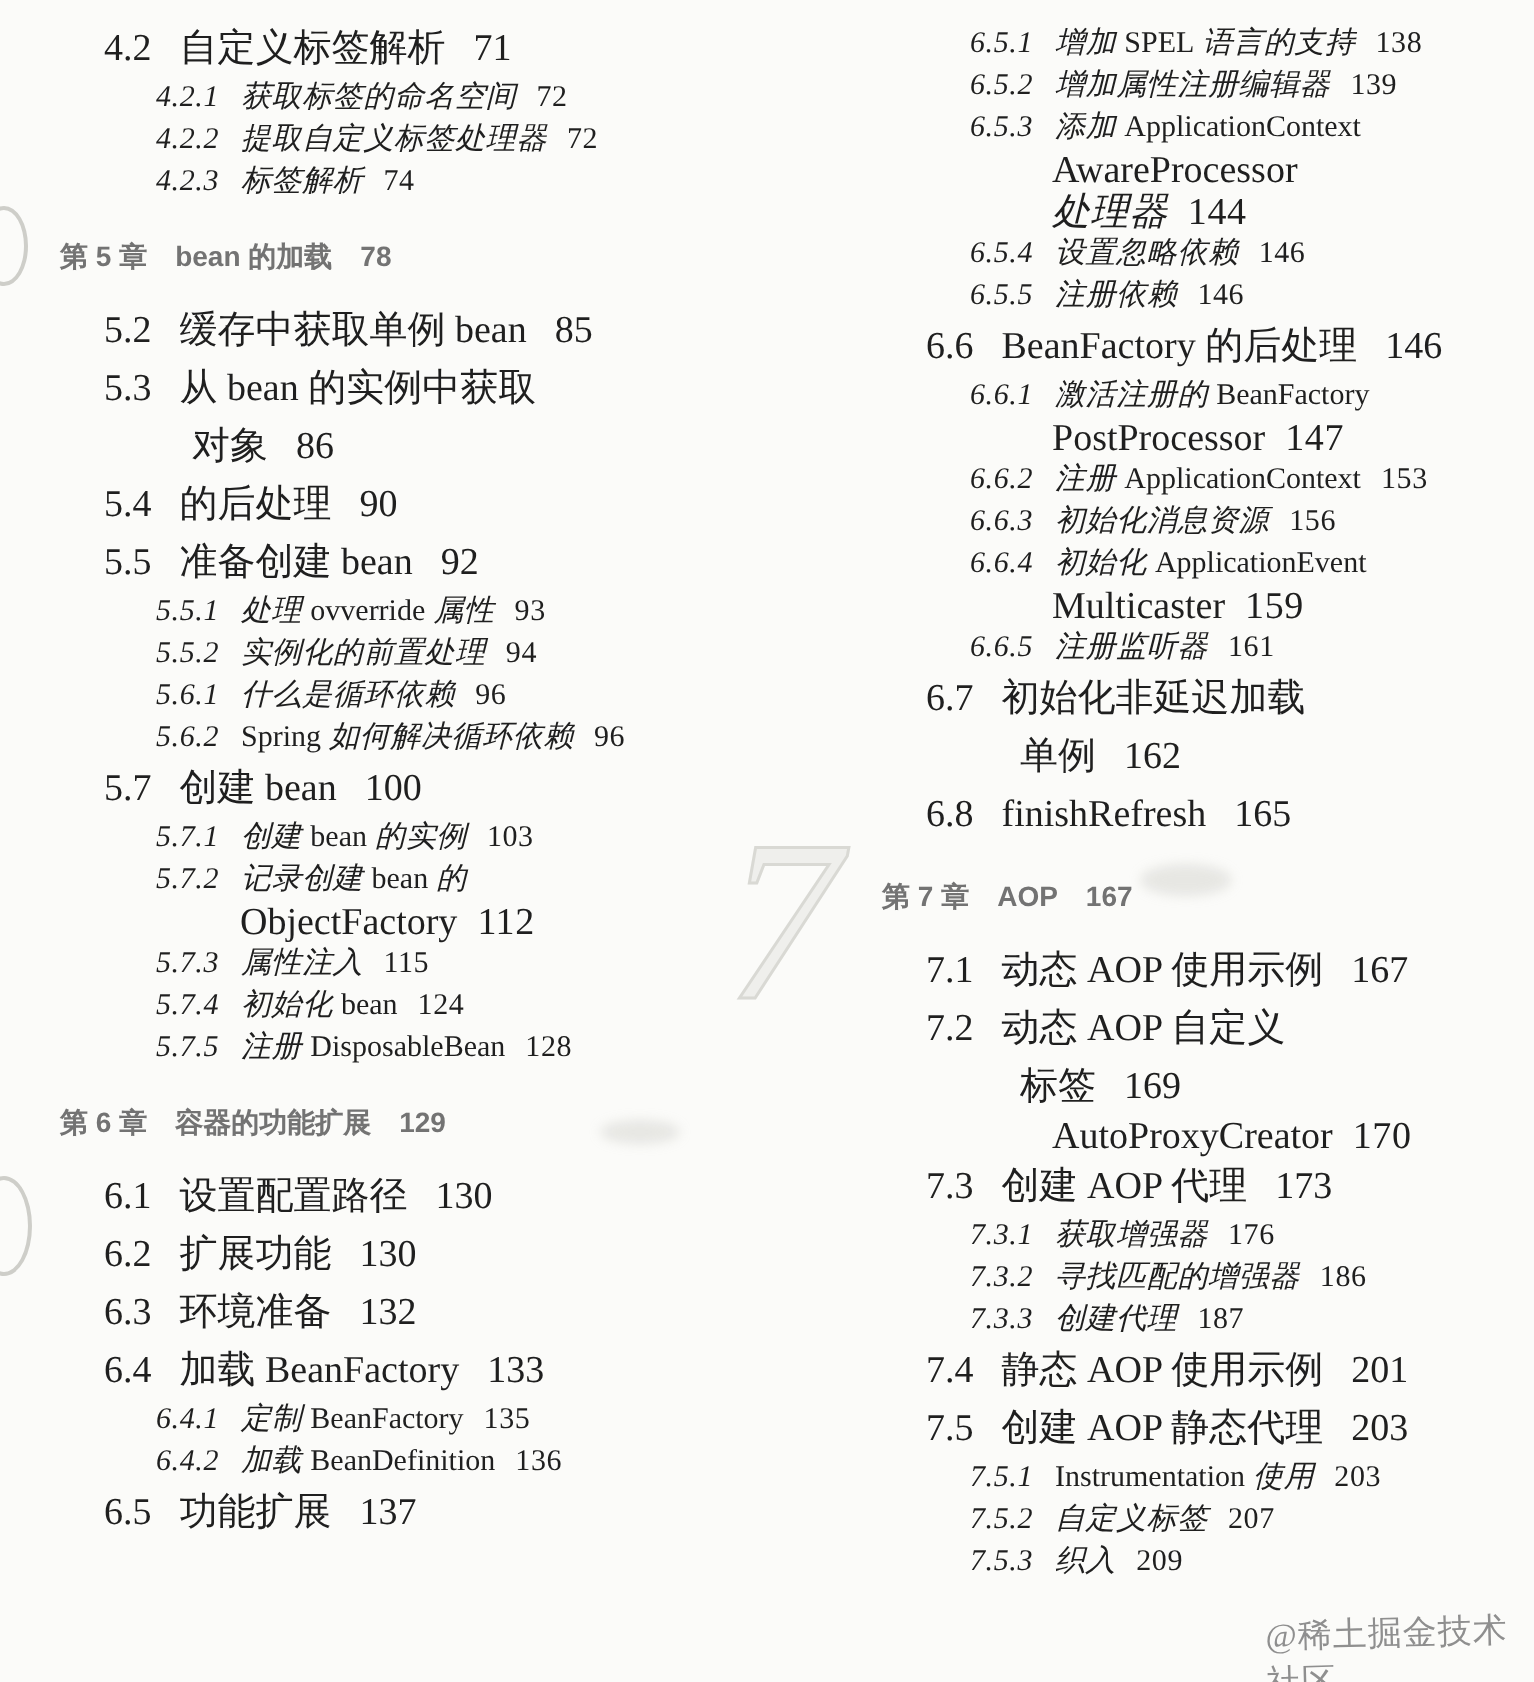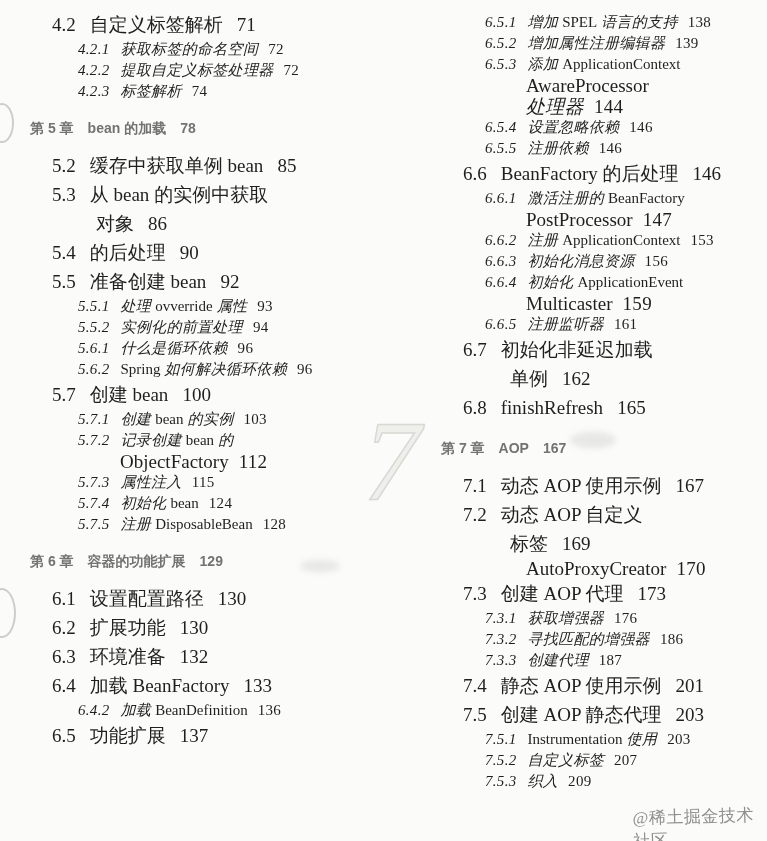--- a/index.html
+++ b/index.html
@@ -78,20 +78,21 @@
     <div class="row s2"><span class="num">5.7.2</span><span class="t">记录创建 <span class="lat">bean</span> 的</span></div>
     <div class="row c2"><span class="t"><span class="lat">ObjectFactory</span></span><span class="pg">112</span></div>
     <div class="row s2"><span class="num">5.7.3</span><span class="t">属性注入</span><span class="pg">115</span></div>
     <div class="row s2"><span class="num">5.7.4</span><span class="t">初始化 <span class="lat">bean</span></span><span class="pg">124</span></div>
     <div class="row s2"><span class="num">5.7.5</span><span class="t">注册 <span class="lat">DisposableBean</span></span><span class="pg">128</span></div>
     <div class="row chapter"><span class="num">第 6 章</span><span class="t">容器的功能扩展</span><span class="pg">129</span></div>
     <div class="row s1"><span class="num">6.1</span><span class="t">设置配置路径</span><span class="pg">130</span></div>
     <div class="row s1"><span class="num">6.2</span><span class="t">扩展功能</span><span class="pg">130</span></div>
     <div class="row s1"><span class="num">6.3</span><span class="t">环境准备</span><span class="pg">132</span></div>
     <div class="row s1"><span class="num">6.4</span><span class="t">加载 <span class="lat">BeanFactory</span></span><span class="pg">133</span></div>
+    <div class="row s2"><span class="num">6.4.1</span><span class="t">定制 <span class="lat">BeanFactory</span></span><span class="pg">135</span></div>
     <div class="row s2"><span class="num">6.4.2</span><span class="t">加载 <span class="lat">BeanDefinition</span></span><span class="pg">136</span></div>
     <div class="row s1"><span class="num">6.5</span><span class="t">功能扩展</span><span class="pg">137</span></div>
   </div>
 <div class="col col-right" id="col-right">
     <div class="row s2"><span class="num">6.5.1</span><span class="t">增加 <span class="lat">SPEL</span> 语言的支持</span><span class="pg">138</span></div>
     <div class="row s2"><span class="num">6.5.2</span><span class="t">增加属性注册编辑器</span><span class="pg">139</span></div>
     <div class="row s2"><span class="num">6.5.3</span><span class="t">添加 <span class="lat">ApplicationContext</span></span></div>
     <div class="row c2"><span class="t"><span class="lat">AwareProcessor</span></span></div>
     <div class="row c2"><span class="t">处理器</span><span class="pg">144</span></div>
     <div class="row s2"><span class="num">6.5.4</span><span class="t">设置忽略依赖</span><span class="pg">146</span></div>

